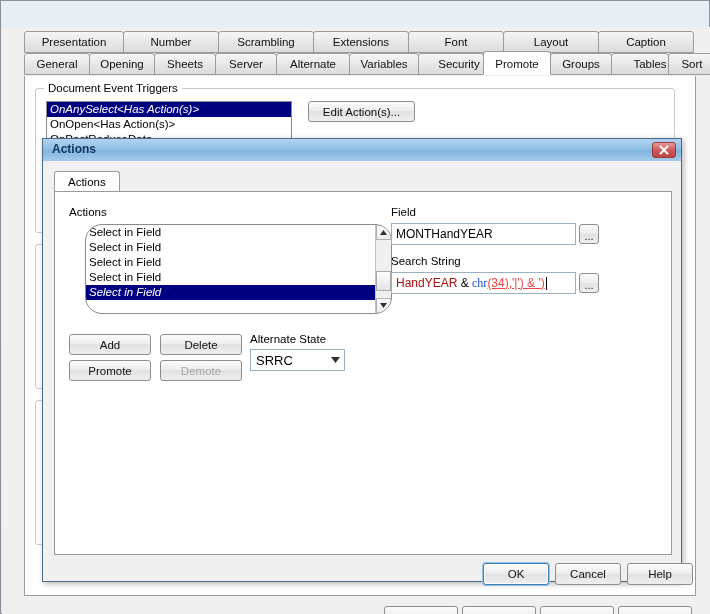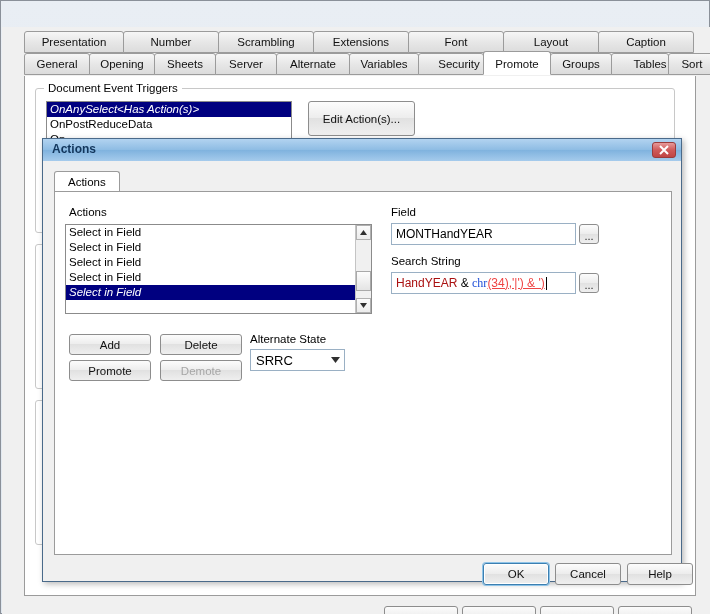--- a/index.html
+++ b/index.html
@@ -380,24 +380,25 @@
             <div class="tab" style="flex: 0 0 48px;"><span>Sort</span></div>
           </div>
       </div>
 
       <div class="page">
 
         <div class="groupbox" style="left:10px; top:12px; width:640px; height:145px;">
           <div class="gb-title">Document Event Triggers</div>
           <div class="listbox" id="doc-trigger-list" style="left:10px; top:12px; width:246px; height:120px;">
               <div class="lb-item sel">OnAnySelect&lt;Has Action(s)&gt;</div>
+              <div class="lb-item">OnOpen&lt;Has Action(s)&gt;</div>
               <div class="lb-item">OnPostReduceData</div>
               <div class="lb-item">On</div>
             </div>
-          <div class="btn" style="position:absolute; left:272px; top:12px; width:107px; height:35px;text-align:center;">Edit Action(s)...</div>
+          <div class="btn" style="position:absolute; left:272px; top:12px; width:107px; height:21px;text-align:center;">Edit Action(s)...</div>
         </div>
 
         <div class="groupbox" style="left:10px; top:168px; width:640px; height:145px;">
           <div class="gb-title">Fie</div>
           <div class="listbox" id="field-trigger-list" style="left:10px; top:12px; width:246px; height:120px;">
               <div class="lb-item sel">_d</div>
               <div class="lb-item">_n</div>
               <div class="lb-item">_n</div>
               <div class="lb-item">_p</div>
               <div class="lb-item">_P</div>
@@ -444,21 +445,21 @@
     <div class="dlg-body">
       <div class="dlg-tabrow">
         <div class="dlg-tab">Actions</div>
       </div>
       <div class="dlg-tabline"></div>
 
       <div class="dlg-panel">
 
         <div class="fieldlabel" style="left:14px; top:14px;">Actions</div>
 
-        <div class="listbox" style="left:10px; top:32px; width:307px; height:90px;">
+        <div class="listbox" style="left:30px; top:32px; width:307px; height:90px;border-radius:17px;">
           <div id="actions-items" style="position:absolute; left:0; top:0; width:289px;">
               <div class="lb-item">Select in Field</div>
               <div class="lb-item">Select in Field</div>
               <div class="lb-item">Select in Field</div>
               <div class="lb-item">Select in Field</div>
               <div class="lb-item sel">Select in Field</div>
             </div>
           <div class="vscroll">
             <div class="vs-btn vs-up">
               <svg width="7" height="5" viewBox="0 0 7 5">

